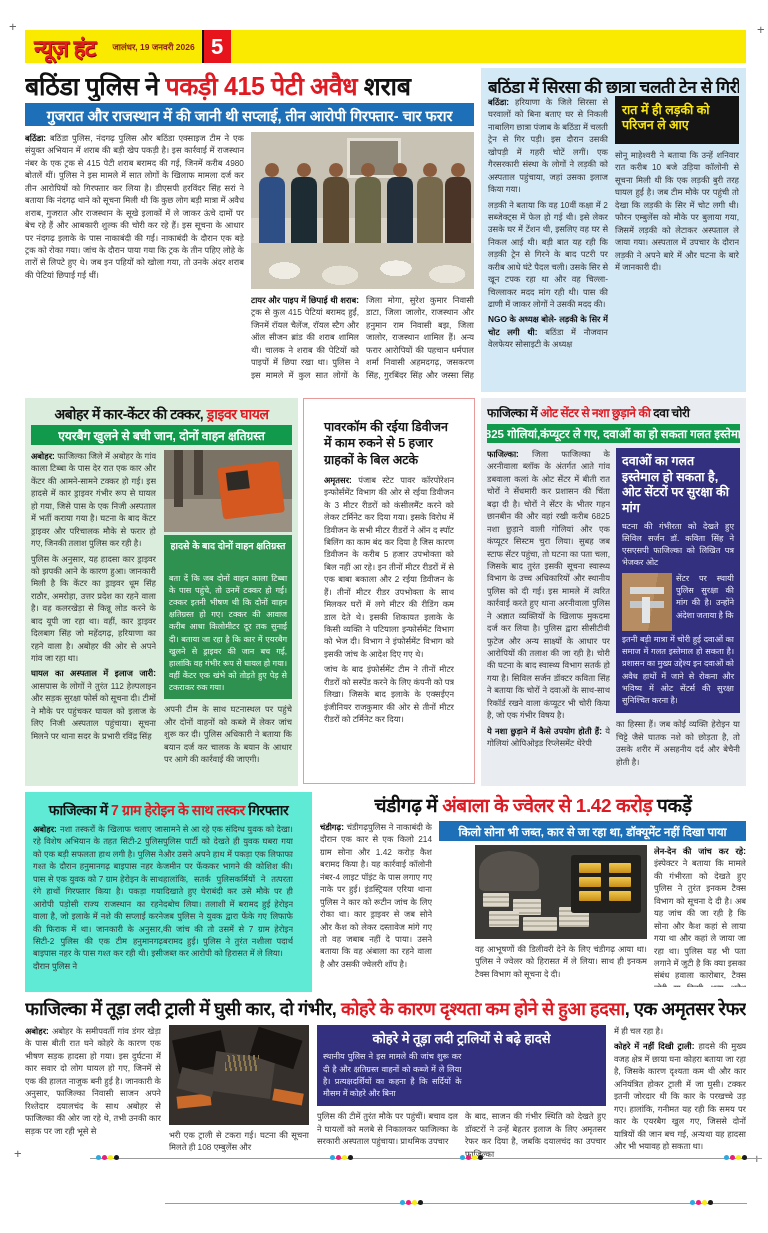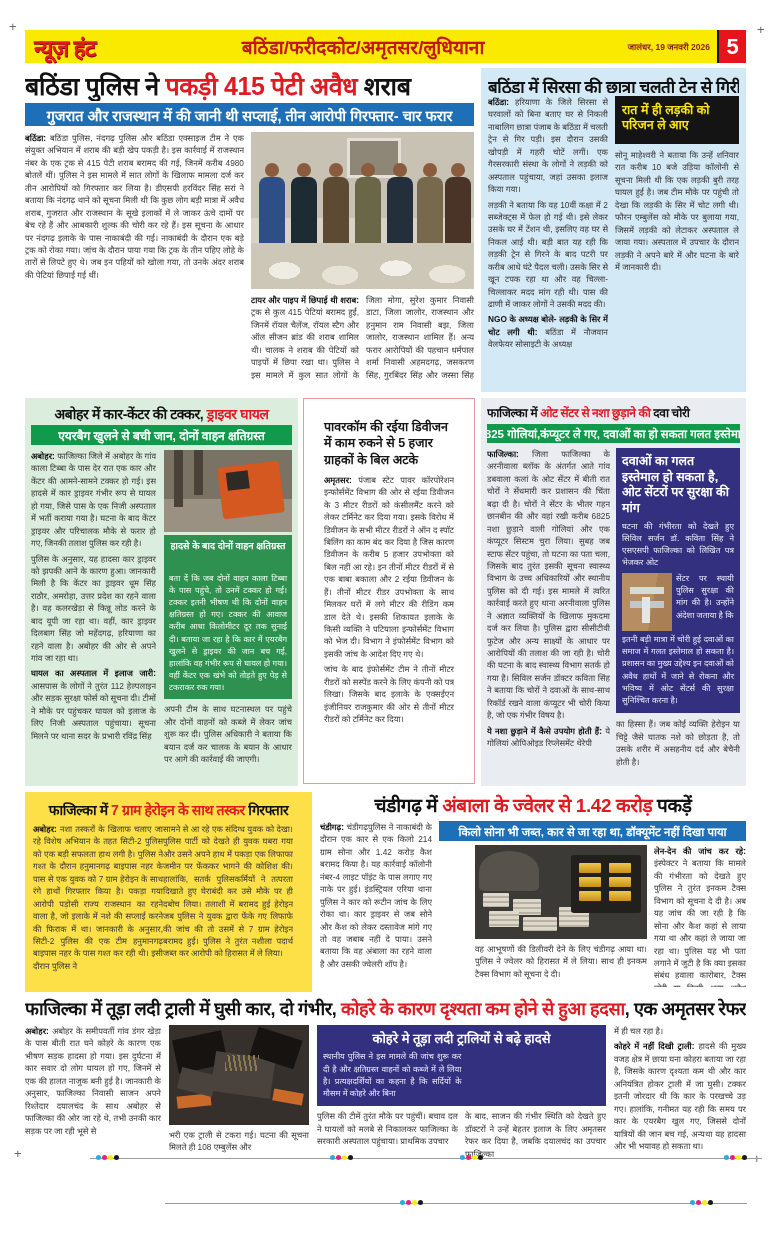--- a/index.html
+++ b/index.html
@@ -35,21 +35,21 @@
   .greenbox{background:#2e9150;padding:5px;margin-top:3px;}
   .greenbox .gb-cap{color:#fff;font-size:9.5px;font-weight:bold;text-align:center;line-height:1.25;margin-bottom:21px;}
   .greenbox .gb-text{color:#f2fbf4;font-size:8.1px;line-height:1.5;text-align:justify;}
   .powerbox{background:#fff;border:1.5px solid #e89a9a;}
   .pw-title{font-size:12.5px;font-weight:bold;color:#171717;line-height:1.3;}
   .ot-bg{background:#e9edf2;}
   .navybox{background:#32307f;padding:6px;}
   .navybox .nb-title{color:#ffffff;font-size:12.5px;font-weight:bold;line-height:1.25;margin-bottom:4px;}
   .navybox .nb-text{color:#eceafa;font-size:8.2px;line-height:1.5;text-align:justify;}
   
-  .heroin-bg{background:#fde047;}
+  .heroin-bg{background:#5eead4;}
   
   .ph-liquor{background:linear-gradient(#c8c2b4 0 55%,#d8d3c6 55% 100%);}
   .ph-liquor .win{position:absolute;top:6px;left:96px;width:48px;height:34px;background:#8e8677;border:3px solid #e4e0d6;}
   .ph-liquor .man{position:absolute;bottom:44px;width:26px;height:68px;border-radius:8px 8px 0 0;}
   .ph-liquor .man:before{content:"";position:absolute;top:-14px;left:6px;width:14px;height:14px;border-radius:50%;background:#8a5b3c;}
   .ph-liquor .sacks{position:absolute;left:0;bottom:0;width:100%;height:46px;background:
      radial-gradient(ellipse 26px 14px at 15% 60%,#efece4 60%,transparent 61%),
      radial-gradient(ellipse 30px 16px at 40% 70%,#e6e2d6 60%,transparent 61%),
      radial-gradient(ellipse 26px 13px at 65% 55%,#f2efe8 60%,transparent 61%),
      radial-gradient(ellipse 30px 15px at 88% 68%,#e9e5da 60%,transparent 61%),
@@ -82,21 +82,20 @@
 
 <div class="page">
 
   <div class="regplus" style="left:9px;top:20px;">+</div>
   <div class="regplus" style="left:757px;top:23px;">+</div>
   <div class="regplus" style="left:14px;top:1147px;">+</div>
   <div class="regplus" style="left:753px;top:1152px;">+</div>
 
   <div class="masthead">
     <div class="logo">न्यूज़ हंट</div>
-    <div class="region">बठिंडा/फरीदकोट/अमृतसर/लुधियाना</div>
     <div class="dateline">जालंधर, 19 जनवरी 2026</div>
     <div class="mast-div"></div>
     <div class="pagenum">5</div>
   </div>
 
   <div class="art" style="left:25px;top:68px;width:449px;height:324px;">
     <div class="h-big" style="font-size:25px;height:33px;">
       <span>बठिंडा पुलिस ने </span><span class="red">पकड़ी 415 पेटी अवैध </span><span>शराब</span>
     </div>
     <div class="bar bluebar" style="height:23px;font-size:14.5px;margin-top:2px;">गुजरात और राजस्थान में की जानी थी सप्लाई, तीन आरोपी गिरफ्तार- चार फरार</div>

